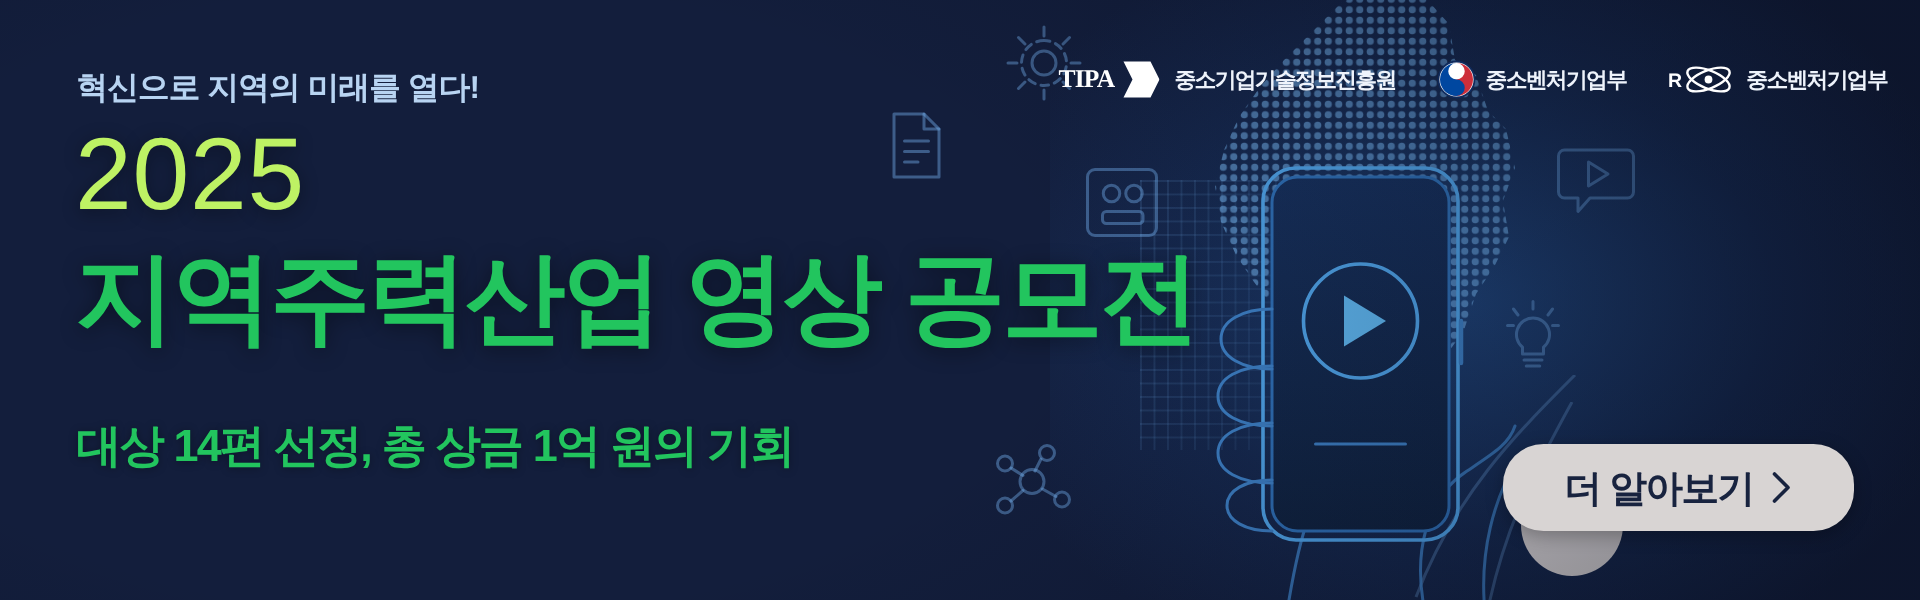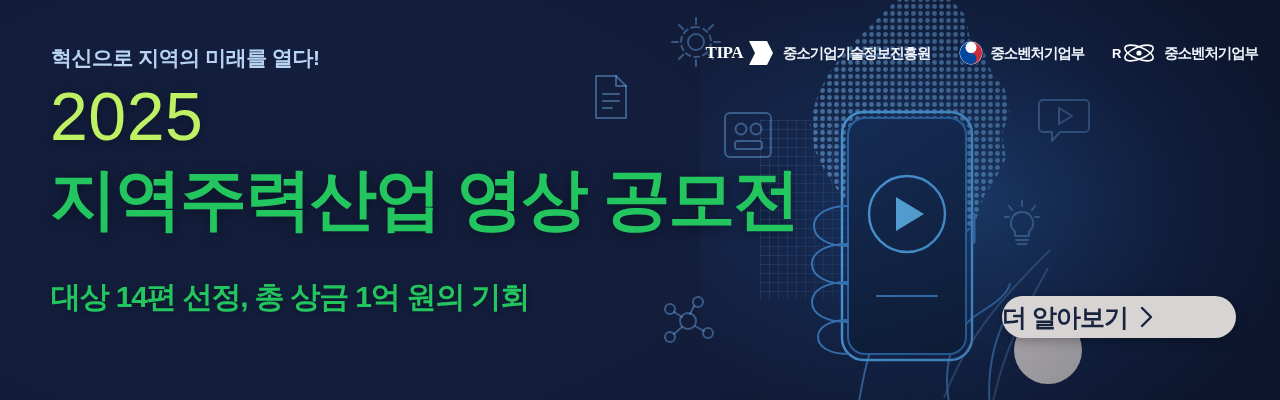--- a/index.html
+++ b/index.html
@@ -154,32 +154,32 @@
     font-weight: 700;
     letter-spacing: -0.3px;
     color: #f4f6fb;
     white-space: nowrap;
   }
 
   
   .cta {
     position: absolute;
     left: 1002px; top: 296px;
-    width: 234px; height: 42px;
+    width: 234px; height: 58px;
     border: none;
     border-radius: 27px;
     background: #d8d4d3;
     color: #18233f;
     font-family: inherit;
     font-size: 25px;
     font-weight: 700;
     letter-spacing: -1px;
     display: flex;
     align-items: center;
-    justify-content: flex-start;
+    justify-content: center;
     gap: 11px;
     cursor: pointer;
     box-shadow: 0 3px 12px rgba(0,0,0,0.28);
   }
   .cta-arrow {
     display: block;
     width: 15px; height: 24px;
     flex: none;
   }
 

